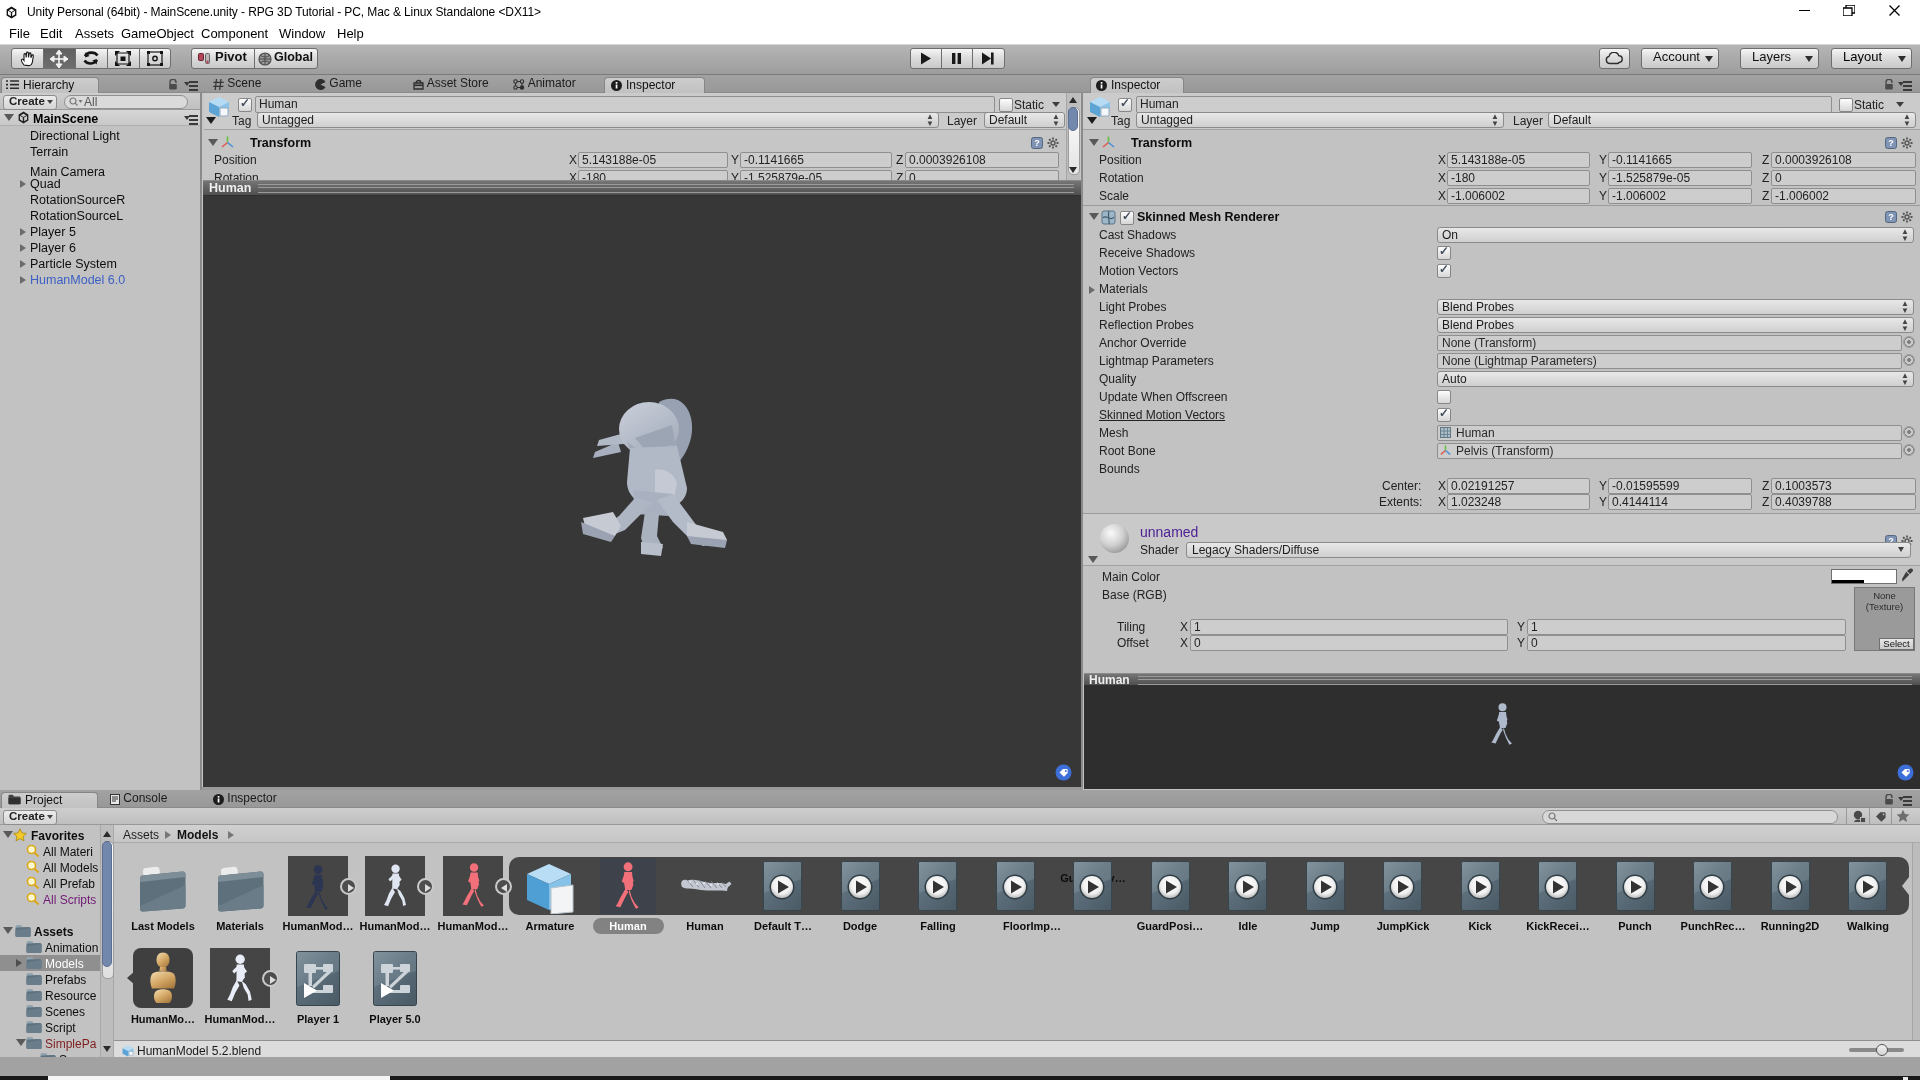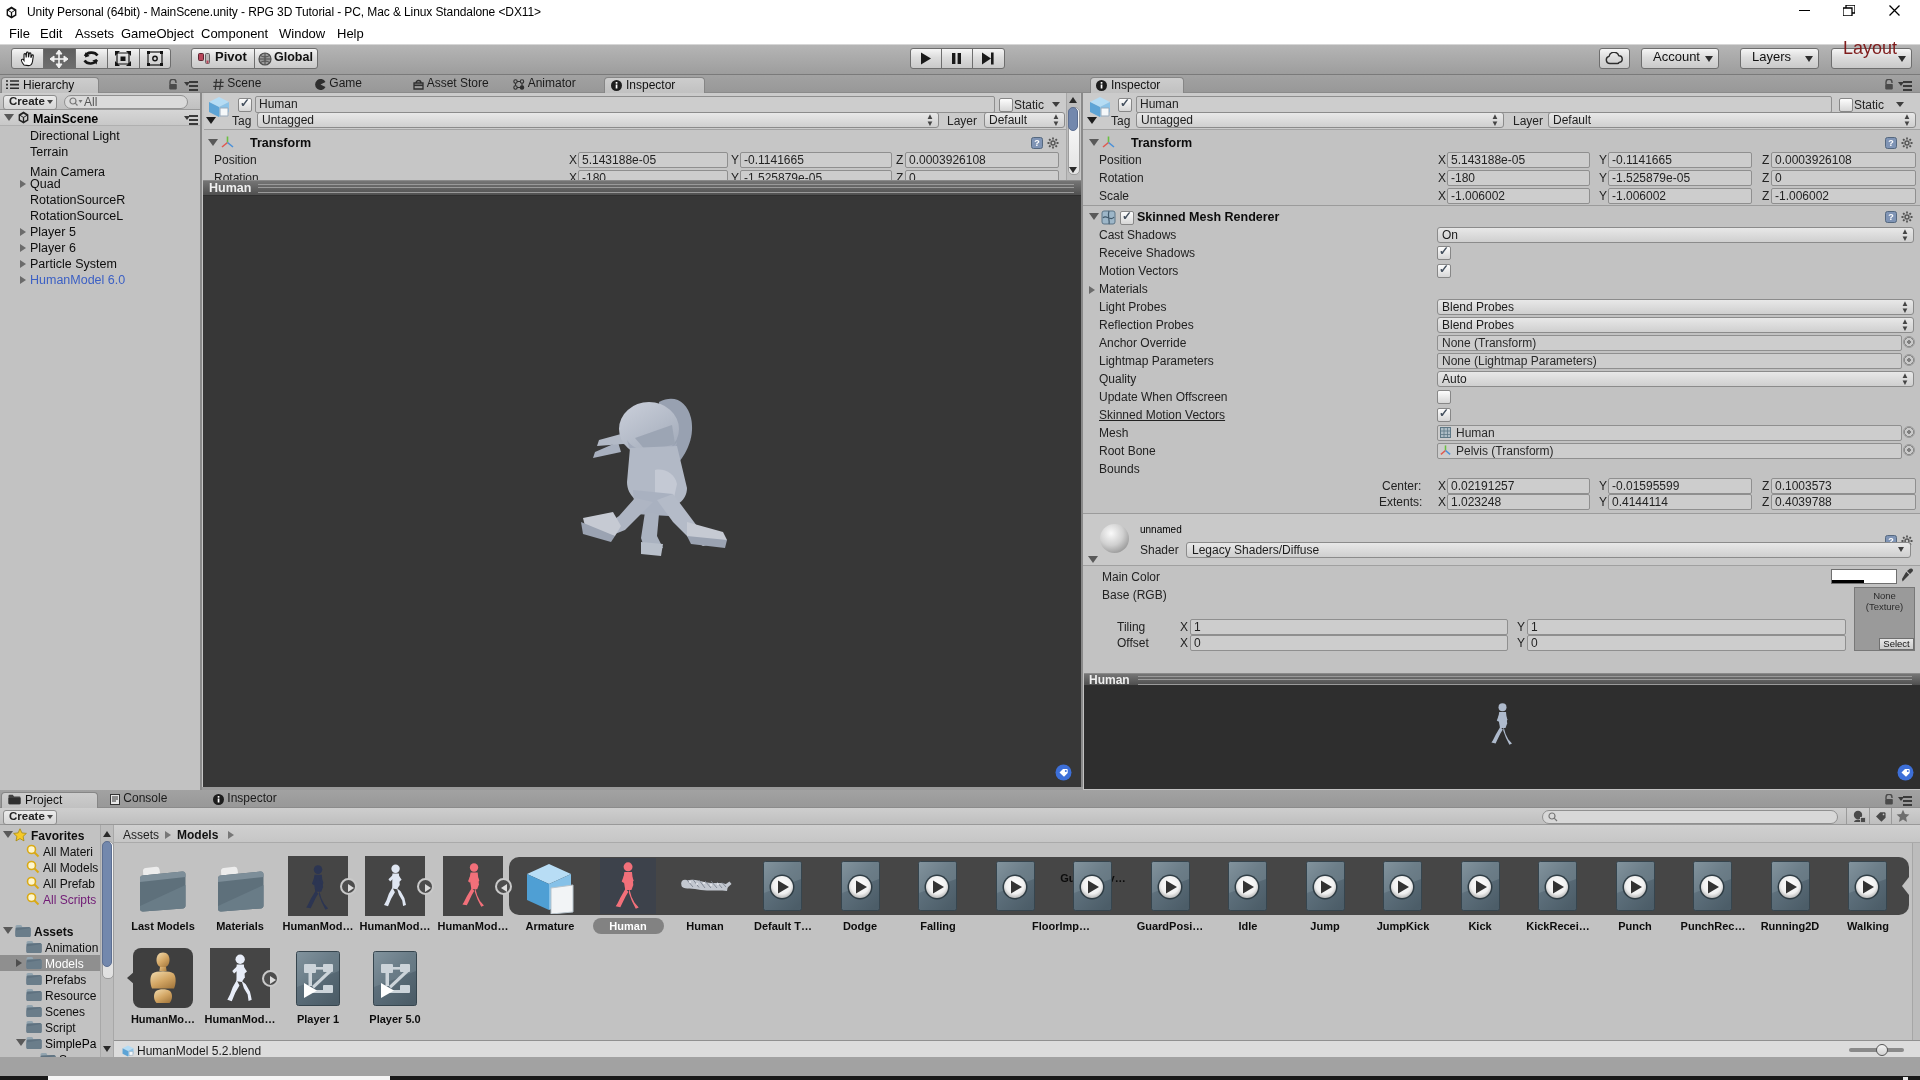--- a/index.html
+++ b/index.html
@@ -139,21 +139,21 @@
     <svg class="abs" style="left:1605px;top:52px;" width="19" height="13" viewBox="0 0 19 13">
         <path d="M5 11.5 a3.6 3.6 0 0 1 -0.9 -7.1 a5 5 0 0 1 9.7 -0.6 a3.3 3.3 0 0 1 0.3 6.6 c-0.3 0.7 -0.8 1.1 -1.6 1.1 Z" fill="none" stroke="#2d2d2d" stroke-width="1.4" stroke-linejoin="round"></path>
       </svg>
     <div class="toolbtn" style="left:1641px;width:78px;border-radius:3px;"></div>
     <div class="abs" style="left:1653px;top:49px;font-size:13px;color:#111;">Account</div>
     <div class="abs" style="left:1705px;top:56px;width:0;height:0;border-left:4px solid transparent;border-right:4px solid transparent;border-top:6px solid #2e2e2e;"></div>
     <div class="toolbtn" style="left:1740px;width:79px;border-radius:3px;"></div>
     <div class="abs" style="left:1752px;top:49px;font-size:13px;color:#111;">Layers</div>
     <div class="abs" style="left:1805px;top:56px;width:0;height:0;border-left:4px solid transparent;border-right:4px solid transparent;border-top:6px solid #2e2e2e;"></div>
     <div class="toolbtn" style="left:1831px;width:81px;border-radius:3px;"></div>
-    <div class="abs" style="left:1843px;top:38px;font-size:18px;color:#7f1d1d;">Layout</div>
+    <div class="abs" style="left:1843px;top:49px;font-size:13px;color:#000000;">Layout</div>
     <div class="abs" style="left:1898px;top:56px;width:0;height:0;border-left:4px solid transparent;border-right:4px solid transparent;border-top:6px solid #2e2e2e;"></div>
   </div>
 
   <div id="hierarchy">
 
     <div class="abs tabbar" style="left:0;top:75px;width:202px;height:18px;box-sizing:border-box;"></div>
     <div class="tab" style="left:1px;top:77px;width:96px;"></div>
     <svg class="abs" style="left:6px;top:80px;" width="13" height="10" viewBox="0 0 13 10">
         <g stroke="#2c2c2c" stroke-width="1.6">
           <path d="M0 1 h2 M4 1 h9 M0 4.6 h2 M4 4.6 h9 M0 8.2 h2 M4 8.2 h9"></path>
@@ -599,21 +599,21 @@
       <div class="abs lbl" style="left:1762px;top:495px;">Z</div>
         <div class="fld" style="position:absolute;left:1771px;top:494px;width:143px;height:14px;">
           <span>0.4039788</span>
         </div>
     </div>
     <div class="abs" style="left:1083px;top:513px;width:837px;height:1px;background:#9b9b9b;"></div>
 
     <div id="material">
       <div class="abs" style="left:1083px;top:514px;width:837px;height:52px;background:#c9c9c9;border-bottom:1px solid #a0a0a0;box-sizing:border-box;"></div>
       <div class="abs" style="left:1100px;top:524px;width:29px;height:29px;border-radius:50%;background:radial-gradient(circle at 38% 32%,#fafafa,#d0d0d0 45%,#8f8f8f 85%);"></div>
-      <div class="abs" style="left:1140px;top:524px;font-size:10px;color:#000000;">unnamed</div>
+      <div class="abs" style="left:1140px;top:524px;font-size:14px;color:#4c1d95;">unnamed</div>
       <svg class="abs" style="left:1885px;top:535px;" width="12" height="12" viewBox="0 0 12 12">
           <rect x="0.5" y="0.5" width="11" height="11" rx="2" fill="#7f94b5" stroke="#55687f"></rect>
           <text x="6" y="9" font-size="9" font-weight="bold" text-anchor="middle" fill="#fff">?</text>
         </svg>
       <svg class="abs" style="left:1901px;top:535px;" width="13" height="12" viewBox="0 0 13 12">
           <circle cx="6" cy="6" r="2" fill="none" stroke="#555" stroke-width="1.4"></circle>
           <g stroke="#555" stroke-width="1.8">
             <path d="M6 0.5 V2.5 M6 9.5 V11.5 M0.5 6 H2.5 M9.5 6 H11.5 M2.1 2.1 L3.5 3.5 M8.5 8.5 L9.9 9.9 M9.9 2.1 L8.5 3.5 M3.5 8.5 L2.1 9.9"></path>
           </g>
         </svg>
@@ -841,21 +841,21 @@
         </svg>
       <div class="abs" style="left:45px;top:180px;font-size:12px;color:#0e0e0e;">Scenes</div>
       <svg class="abs" style="left:26px;top:195px;" width="16" height="13" viewBox="0 0 16 13">
           <use href="#folderS"></use>
         </svg>
       <div class="abs" style="left:45px;top:196px;font-size:12px;color:#0e0e0e;">Script</div>
       <div class="fold" style="left:16px;top:214px;"></div>
       <svg class="abs" style="left:26px;top:211px;" width="16" height="13" viewBox="0 0 16 13">
           <use href="#folderS"></use>
         </svg>
-      <div class="abs" style="left:45px;top:212px;font-size:12px;color:#000000;">SimplePa</div>
+      <div class="abs" style="left:45px;top:212px;font-size:12px;color:#7f1d1d;">SimplePa</div>
       <svg class="abs" style="left:40px;top:227px;" width="16" height="13" viewBox="0 0 16 13">
           <use href="#folderS"></use>
         </svg>
       <div class="abs" style="left:59px;top:228px;font-size:12px;color:#0e0e0e;">Scene</div>
     </div>
 
     <div class="abs" style="left:100px;top:825px;width:14px;height:232px;background:#bdbdbd;border-left:1px solid #a8a8a8;border-right:1px solid #a8a8a8;box-sizing:border-box;"></div>
     <div class="abs" style="left:103px;top:831px;width:0;height:0;border-left:4px solid transparent;border-right:4px solid transparent;border-bottom:6px solid #2a2a2a;"></div>
     <div class="abs" style="left:102px;top:841px;width:10px;height:136px;background:linear-gradient(#fdfdfd,#e0e0e0);border:1px solid #9d9d9d;border-radius:5px;"></div>
     <div class="abs" style="left:102px;top:841px;width:10px;height:126px;background:#7388ad;border:1px solid #5d6f92;border-radius:5px;box-sizing:border-box;"></div>
@@ -924,21 +924,21 @@
       <div class="gridlbl" style="left:280px;top:920px;width:76px;">HumanMod…</div>
       <div class="gridlbl" style="left:357px;top:920px;width:76px;">HumanMod…</div>
       <div class="gridlbl" style="left:435px;top:920px;width:76px;">HumanMod…</div>
       <div class="gridlbl" style="left:512px;top:920px;width:76px;">Armature</div>
       <div class="abs" style="left:593px;top:918px;width:71px;height:16px;background:#828282;border-radius:8px;"></div>
       <div class="gridlbl" style="left:590px;top:920px;width:76px;color:#fff;">Human</div>
       <div class="gridlbl" style="left:667px;top:920px;width:76px;">Human</div>
       <div class="gridlbl" style="left:745px;top:920px;width:76px;">Default T…</div>
       <div class="gridlbl" style="left:822px;top:920px;width:76px;">Dodge</div>
       <div class="gridlbl" style="left:900px;top:920px;width:76px;">Falling</div>
-      <div class="gridlbl" style="left:1023px;top:920px;width:76px;">FloorImp…</div>
+      <div class="gridlbl" style="left:994px;top:920px;width:76px;">FloorImp…</div>
       <div class="gridlbl" style="left:1055px;top:872px;width:76px;">GuardMov…</div>
       <div class="gridlbl" style="left:1132px;top:920px;width:76px;">GuardPosi…</div>
       <div class="gridlbl" style="left:1210px;top:920px;width:76px;">Idle</div>
       <div class="gridlbl" style="left:1287px;top:920px;width:76px;">Jump</div>
       <div class="gridlbl" style="left:1365px;top:920px;width:76px;">JumpKick</div>
       <div class="gridlbl" style="left:1442px;top:920px;width:76px;">Kick</div>
       <div class="gridlbl" style="left:1520px;top:920px;width:76px;">KickRecei…</div>
       <div class="gridlbl" style="left:1597px;top:920px;width:76px;">Punch</div>
       <div class="gridlbl" style="left:1675px;top:920px;width:76px;">PunchRec…</div>
       <div class="gridlbl" style="left:1752px;top:920px;width:76px;">Running2D</div>

